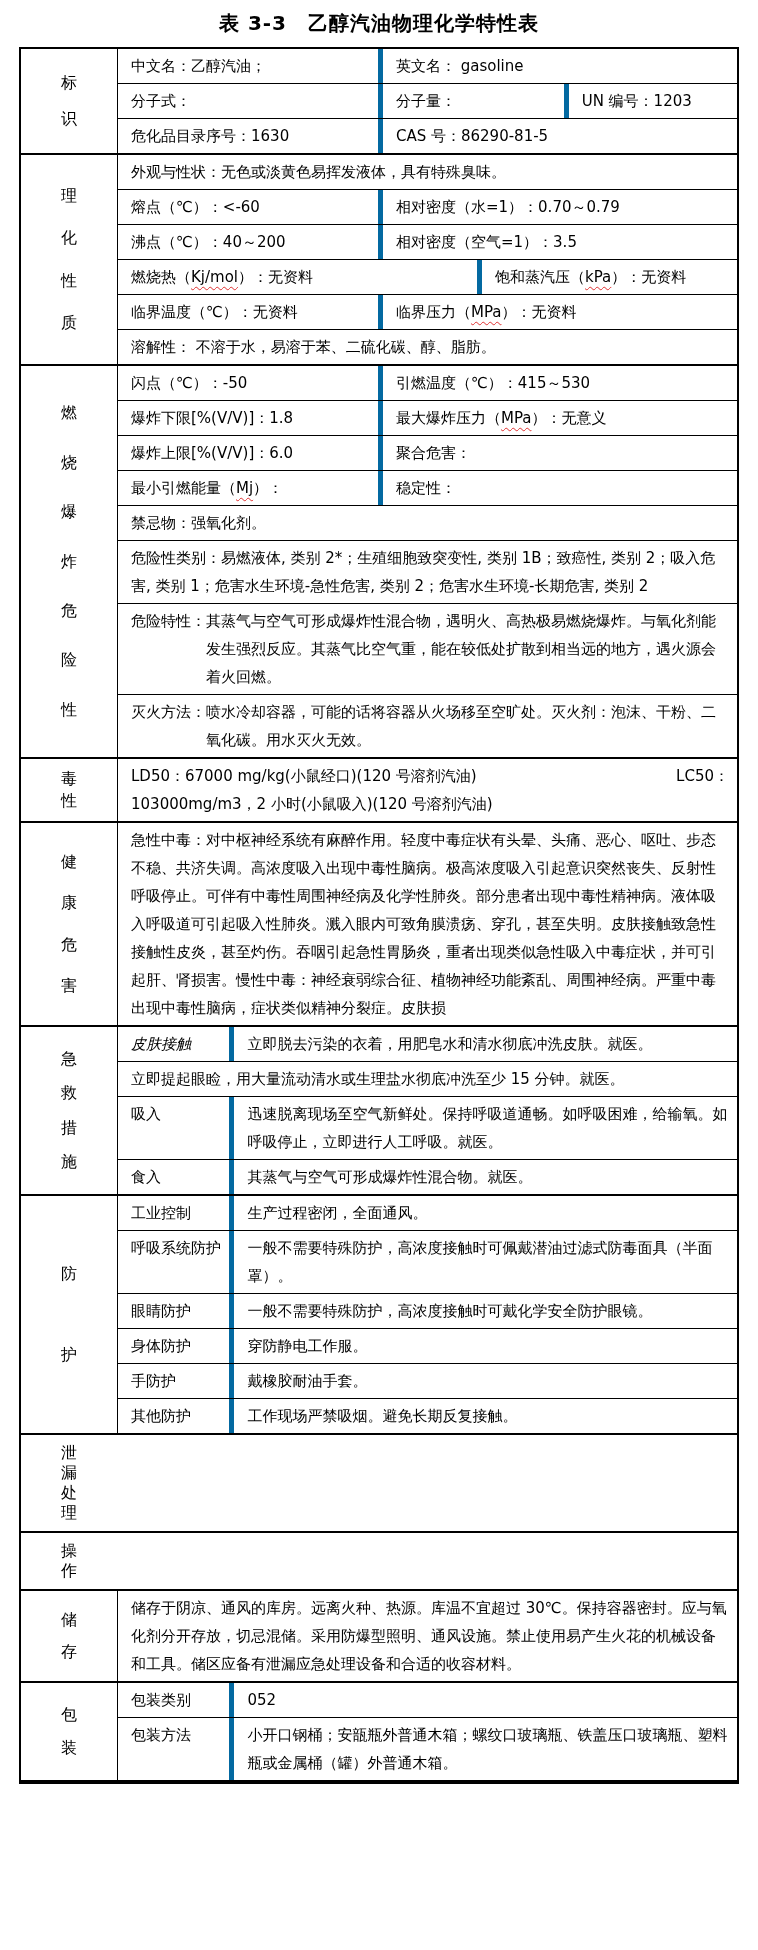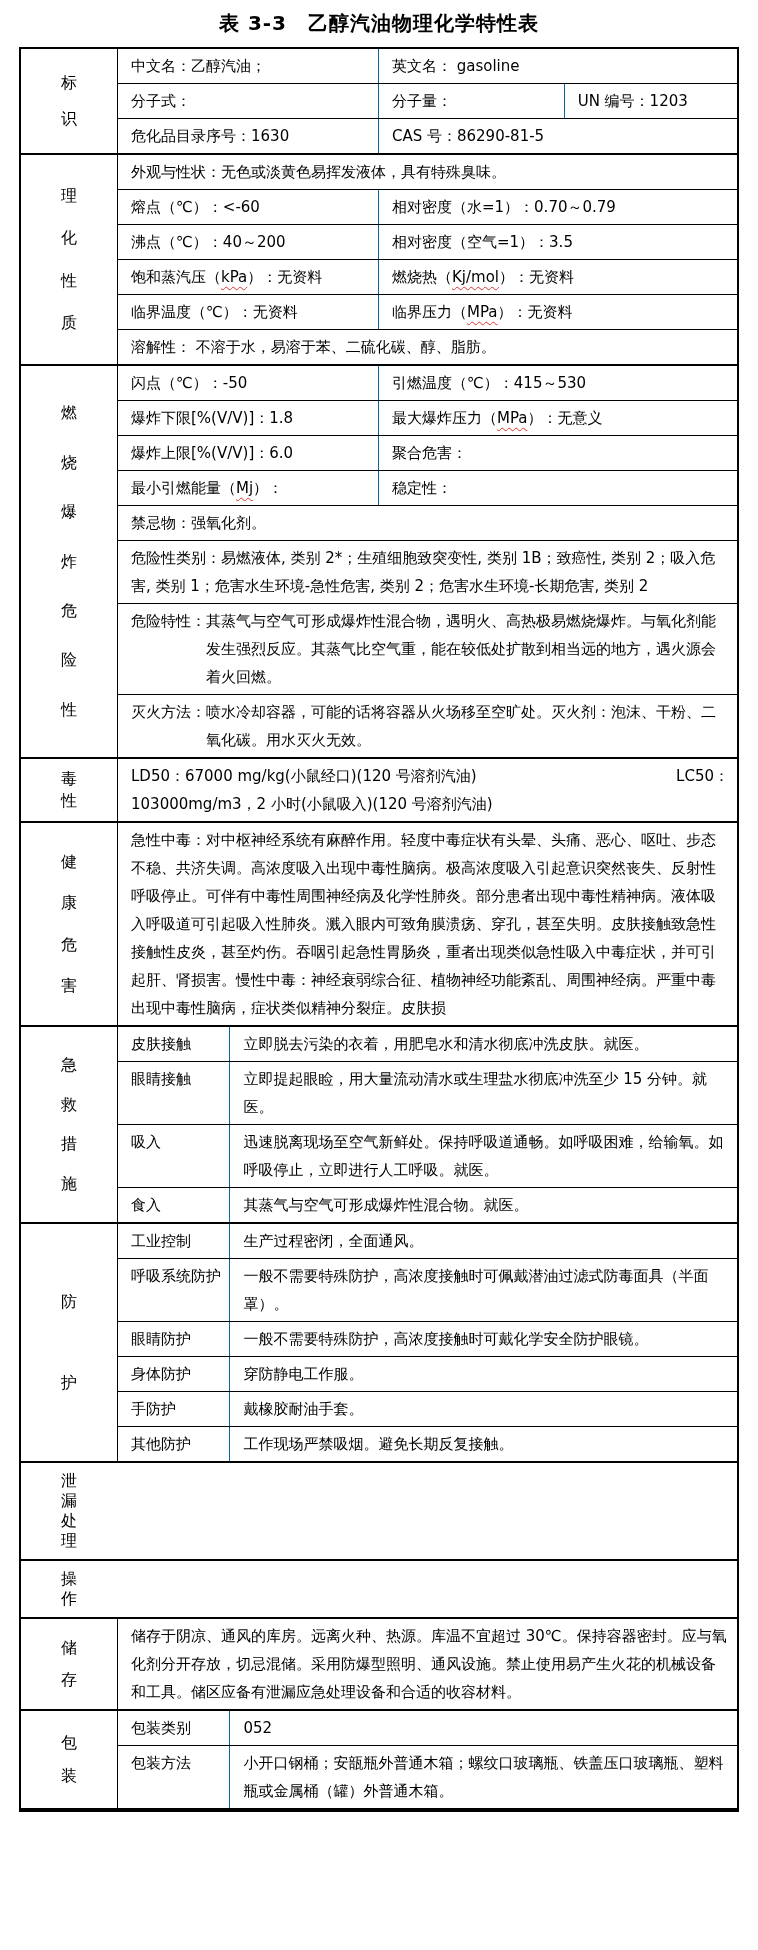--- a/index.html
+++ b/index.html
@@ -11,21 +11,21 @@
   .section:first-child{border-top:none;}
   .sec-label{flex:0 0 96px;display:flex;flex-direction:column;align-items:center;justify-content:space-evenly;
              padding:8px 0;font-size:16px;line-height:1;}
   .sec-char{padding:2px 0;}
   .rows{flex:1;display:flex;flex-direction:column;border-left:1px solid #000;min-width:0;}
   .row{display:flex;border-top:1px solid #000;flex:1;}
   .row:first-child{border-top:none;align-items:flex-end;}
   .cell{padding:3px 8px 3px 13px;font-size:15px;line-height:28px;box-sizing:border-box;min-width:0;
         word-break:break-all;}
   .cell.grow{flex:1;}
-  .cell + .cell{border-left:1px solid #0369a1;}
+  .cell + .cell{border-left:5px solid #0369a1;}
   .hang{padding-left:88px;text-indent:-75px;}
   .cline.split{display:flex;justify-content:space-between;text-indent:0;}
   .sq{text-decoration:underline;text-decoration-style:wavy;text-decoration-color:#e03131;
       text-decoration-thickness:1px;text-underline-offset:4px;}
 </style>
 </head>
 <body>
 
 <div class="page">
   <div class="doc-title">表 3-3　乙醇汽油物理化学特性表</div>
@@ -64,22 +64,22 @@
           </div>
           <div class="row">
             <div class="cell" style="flex: 0 0 42%;">熔点（℃）：&lt;-60</div>
             <div class="cell grow">相对密度（水=1）：0.70～0.79</div>
           </div>
           <div class="row">
             <div class="cell" style="flex: 0 0 42%;">沸点（℃）：40～200</div>
             <div class="cell grow">相对密度（空气=1）：3.5</div>
           </div>
           <div class="row">
+            <div class="cell grow">燃烧热（<span class="sq">Kj/mol</span>）：无资料</div>
             <div class="cell" style="flex: 0 0 42%;">饱和蒸汽压（<span class="sq">kPa</span>）：无资料</div>
-            <div class="cell grow">燃烧热（<span class="sq">Kj/mol</span>）：无资料</div>
           </div>
           <div class="row">
             <div class="cell" style="flex: 0 0 42%;">临界温度（℃）：无资料</div>
             <div class="cell grow">临界压力（<span class="sq">MPa</span>）：无资料</div>
           </div>
           <div class="row">
             <div class="cell grow">溶解性： 不溶于水，易溶于苯、二硫化碳、醇、脂肪。</div>
           </div>
         </div>
       </div>
@@ -158,25 +158,24 @@
       </div>
       <div class="section">
         <div class="sec-label">
           <div class="sec-char">急</div>
           <div class="sec-char">救</div>
           <div class="sec-char">措</div>
           <div class="sec-char">施</div>
         </div>
         <div class="rows">
           <div class="row">
-            <div class="cell" style="flex: 0 0 18%;">皮肤接触</div>
+            <div class="cell" style="flex: 0 0 18%; font-style: italic;">皮肤接触</div>
             <div class="cell grow">立即脱去污染的衣着，用肥皂水和清水彻底冲洗皮肤。就医。</div>
           </div>
           <div class="row">
-            <div class="cell" style="flex: 0 0 18%;">眼睛接触</div>
             <div class="cell grow">立即提起眼睑，用大量流动清水或生理盐水彻底冲洗至少 15 分钟。就医。</div>
           </div>
           <div class="row">
             <div class="cell" style="flex: 0 0 18%;">吸入</div>
             <div class="cell grow">迅速脱离现场至空气新鲜处。保持呼吸道通畅。如呼吸困难，给输氧。如呼吸停止，立即进行人工呼吸。就医。</div>
           </div>
           <div class="row">
             <div class="cell" style="flex: 0 0 18%;">食入</div>
             <div class="cell grow">其蒸气与空气可形成爆炸性混合物。就医。</div>
           </div>

